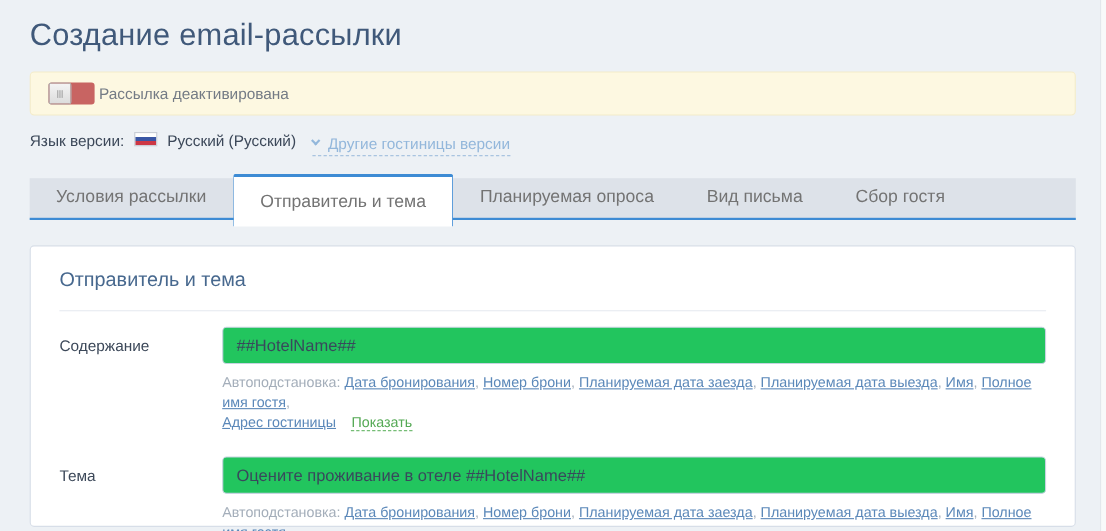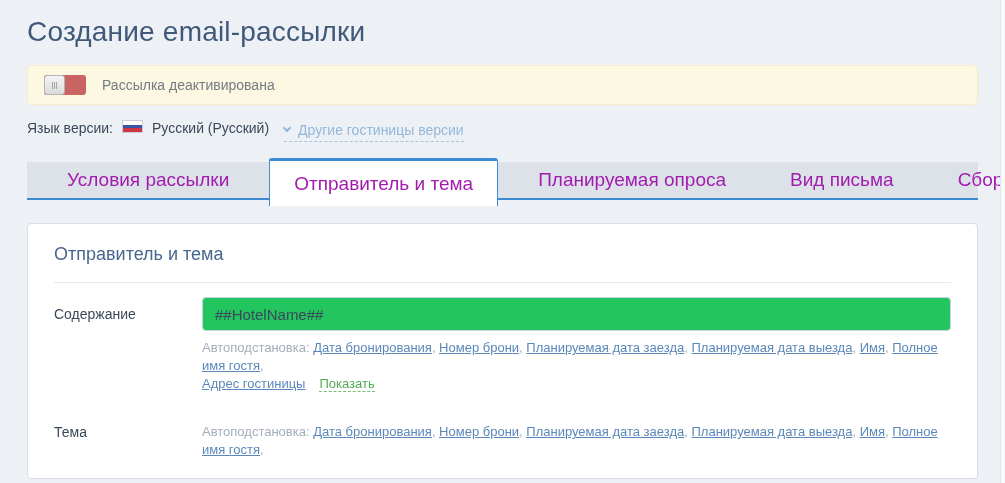--- a/index.html
+++ b/index.html
@@ -23,21 +23,21 @@
   
   .banner {
     margin-top: 17px;
     height: 40px;
     background: #fdf8e1;
     border: 1px solid #f4ecca;
     border-radius: 4px;
     display: flex;
     align-items: center;
     padding: 0 16px;
-    gap: 16px;
+    gap: 4px;
   }
   .banner-text { font-size: 14px; color: #747b85; }
   .toggle {
     position: relative;
     width: 42px; height: 20px;
     background: #c86462;
     border-radius: 3px;
     flex: none;
     cursor: pointer;
     display: inline-block;
@@ -92,25 +92,24 @@
     position: relative;
     height: 38px;
     background: #dde2e9;
     border-bottom: 2px solid #3d8bd4;
     display: flex;
   }
   .tab {
     height: 36px;
     display: flex; align-items: center;
     padding: 0 24px;
-    font-size: 19px;
-    color: #a21caf;
+    font-size: 16px;
+    color: #737373;
     cursor: pointer;
     white-space: nowrap;
-    margin-left: 16px;
   }
   .tab.active {
     position: relative;
     top: -4px;
     height: 48px;
     background: #ffffff;
     border: 1px solid #3d8bd4;
     border-top: 3px solid #3d8bd4;
     border-bottom: none;
     border-radius: 3px 3px 0 0;
@@ -230,20 +229,21 @@
       <label class="form-label">Содержание</label>
       <div class="field">
         <input class="text-input" type="text" value="##HotelName##" style="">
         <div class="helper"><span class="af-label">Автоподстановка: </span><a class="af-link">Дата бронирования</a><span class="af-comma">, </span><a class="af-link">Номер брони</a><span class="af-comma">, </span><a class="af-link">Планируемая дата заезда</a><span class="af-comma">, </span><a class="af-link">Планируемая дата выезда</a><span class="af-comma">, </span><a class="af-link">Имя</a><span class="af-comma">, </span><a class="af-link">Полное имя гостя</a><span class="af-comma">, </span><br><a class="af-link">Адрес гостиницы</a><a class="af-show">Показать</a></div>
       </div>
     </div>
 
     <div class="form-row">
       <label class="form-label">Тема</label>
       <div class="field">
+        <input class="text-input" type="text" value="Оцените проживание в отеле ##HotelName##" style="">
         <div class="helper"><span class="af-label">Автоподстановка: </span><a class="af-link">Дата бронирования</a><span class="af-comma">, </span><a class="af-link">Номер брони</a><span class="af-comma">, </span><a class="af-link">Планируемая дата заезда</a><span class="af-comma">, </span><a class="af-link">Планируемая дата выезда</a><span class="af-comma">, </span><a class="af-link">Имя</a><span class="af-comma">, </span><a class="af-link">Полное имя гостя</a><span class="af-comma">, </span><br></div>
       </div>
     </div>
   </div>
 
 </div>
 
 <div class="scroll-strip"></div>
 
 </body></html>

